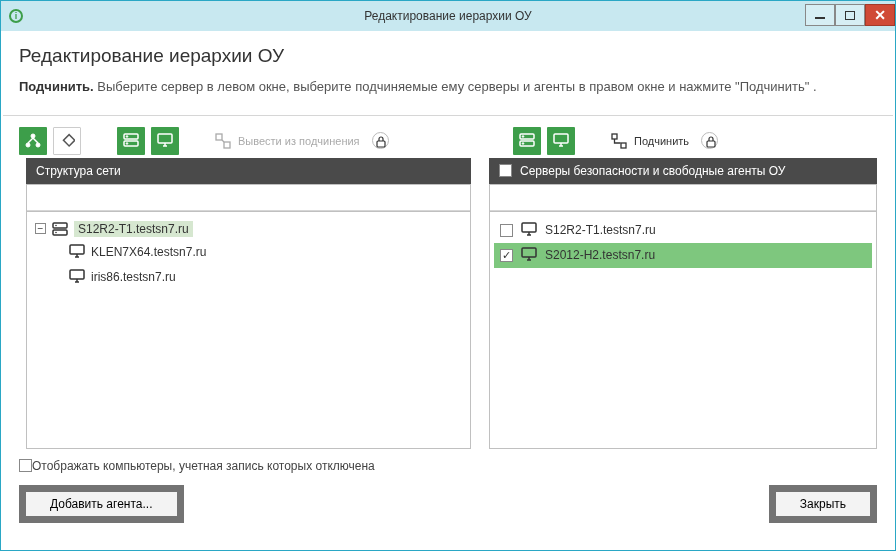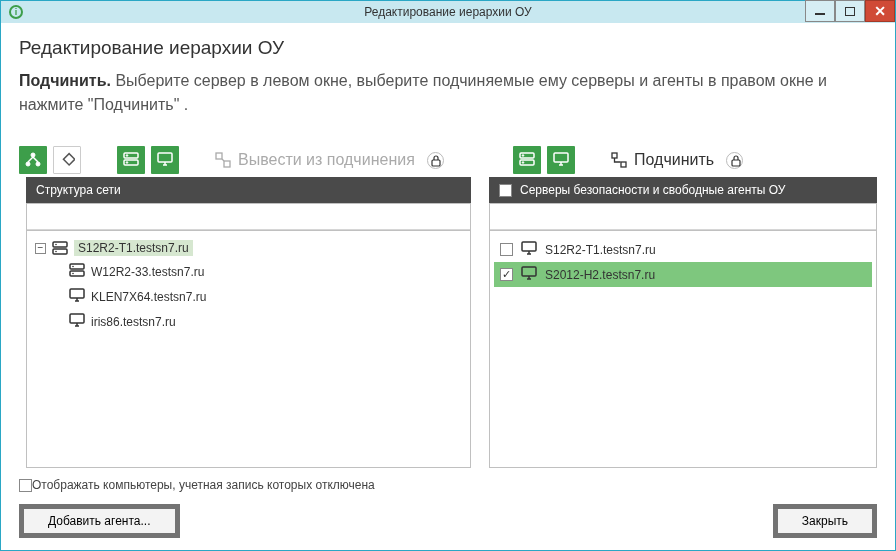--- a/index.html
+++ b/index.html
@@ -12,34 +12,34 @@
 .tb-title { position: absolute; left: 50%; transform: translateX(-50%); font-size: 12px; color: #333; }
 .tb-btns { margin-left: auto; display: flex; height: 22px; }
 .tb-btn { width: 30px; height: 22px; border: 1px solid #888; display: flex; align-items: center; justify-content: center; font-size: 12px; background: #d6eef4; cursor: pointer; margin-top:-1px; }
 .tb-btn.close { background: #d04a36; color: #fff; border-color:#a33a29; }
 .tb-btn .min-line { width: 10px; height: 2px; background: #333; margin-top: 6px; }
 .tb-btn .max-box { width: 10px; height: 9px; border: 1px solid #333; }
 .tb-btn .x-mark { font-weight: bold; font-size: 14px; }
 
 .header-block { padding: 14px 18px 18px 18px; }
 .h-title { font-size: 19px; font-weight: 400; margin-bottom: 10px; }
-.h-para { font-size: 16px; line-height: 1.5; color: #555; }
+.h-para { font-size: 13px; line-height: 1.5; color: #555; }
 .h-para b { color: #333; font-weight: 600; }
 .h-sep { height: 1px; background: #d6d6d6; margin-top: 10px; }
 
 .toolbar-row { display: flex; padding: 0 18px; gap: 18px; }
 .tb-panel { flex: 1; }
 .tb-left-pane { width: 445px; flex:none; }
 .tb-right-pane { flex:1;padding-left:31px; }
 
 .toolbar { display: flex; align-items: center; gap: 6px; height: 34px; }
 .sq-btn { width: 28px; height: 28px; background: #3d9e4a; display: flex; align-items: center; justify-content: center; cursor: pointer; border-radius:1px; }
 .sq-btn svg, .sq-btn .glyph { color: #fff; fill: #fff; stroke:#fff; }
 .tb-gap { width: 24px; }
-.action-link { display: flex; align-items: center; gap: 7px; font-size: 16px; cursor: pointer; }
+.action-link { display: flex; align-items: center; gap: 7px; font-size: 11px; cursor: pointer; }
 .action-link.disabled { color: #aaa; cursor: default; }
 .action-link.disabled svg { stroke: #bbb; fill: none; }
 .action-link svg { stroke: #555; fill: none; }
 .lock-ico { width: 17px; height: 17px; border: 1px solid #bbb; border-radius: 50%; display:flex; align-items:center; justify-content:center; margin-left:6px; }
 .lock-ico svg { stroke:#bbb; }
 
 .col-header { background: #4a4a4a; color: #fff; font-size: 12px; padding: 6px 10px; display: flex; align-items: center; gap: 8px; }
 .ch-check { width: 13px; height: 13px; background: #fff; border:1px solid #888; }
 
 .list-area { border: 1px solid #c0c0c0; height: 238px; overflow: auto; padding: 6px 4px; font-size: 12px; }
@@ -52,21 +52,21 @@
 
 .right-row { display:flex; align-items:center; padding:4px 6px; gap:8px; }
 .right-row.selected { background:#7ec77e; }
 .right-row .chk { width:13px; height:13px; background:#fff; border:1px solid #888; display:flex; align-items:center; justify-content:center; font-size:10px; }
 .right-row.selected .chk::after { content:"✓"; font-size:11px; color:#333; }
 
 .bottom-opts { padding: 10px 18px 0 18px; display:flex; align-items:center; gap:0; font-size:12px; color:#444; }
 .bottom-opts .chk { width:13px; height:13px; border:1px solid #888; background:#fff; }
 
 .footer-btns { display:flex; padding:12px 18px 16px 18px; gap:10px; }
-.btn { border:5px solid #737373; background:#f3f3f3; padding:5px 24px; font-size:12px; cursor:pointer; }
+.btn { border:7px solid #737373; background:#f3f3f3; padding:5px 24px; font-size:12px; cursor:pointer; }
 .footer-btns .spacer { flex:1; }
 
 .ico-server-rack { display:inline-flex; width:16px; height:14px; }
 
 .panes { display:flex; padding:0 18px; gap:18px; }
 .pane { display:flex; flex-direction:column; }
 .pane-left { width:445px; flex:none;margin-left:7px; }
 .pane-right { flex:1; }
 
 </style>
@@ -216,26 +216,20 @@
         <div class="tree-row">
           <div class="toggler">−</div>
           <span class="ico-server-rack" style="color:#333">
             <svg width="16" height="14">
                 <use href="#svg-server"></use>
               </svg>
           </span>
           <span class="selected" style="background:#d6e7d0;padding:1px 4px">S12R2-T1.testsn7.ru</span>
         </div>
         <div class="tree-children" id="tree-children">
-            <div class="tree-row">
-              <span style="color: rgb(51, 51, 51);"><svg width="16" height="14">
-                  <use href="#svg-server"></use>
-                </svg></span>
-              <span>W12R2-33.testsn7.ru</span>
-            </div>
             <div class="tree-row">
               <span style="color: rgb(51, 51, 51);"><svg width="16" height="14">
                   <use href="#svg-monitor"></use>
                 </svg></span>
               <span>KLEN7X64.testsn7.ru</span>
             </div>
             <div class="tree-row">
               <span style="color: rgb(51, 51, 51);"><svg width="16" height="14">
                   <use href="#svg-monitor"></use>
                 </svg></span>

